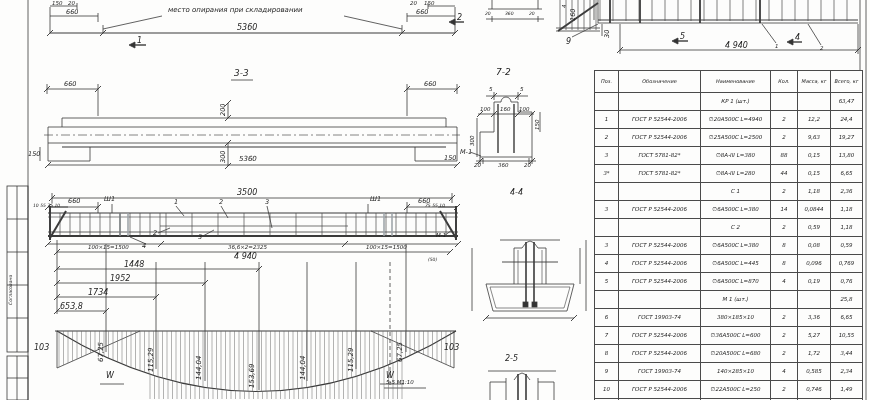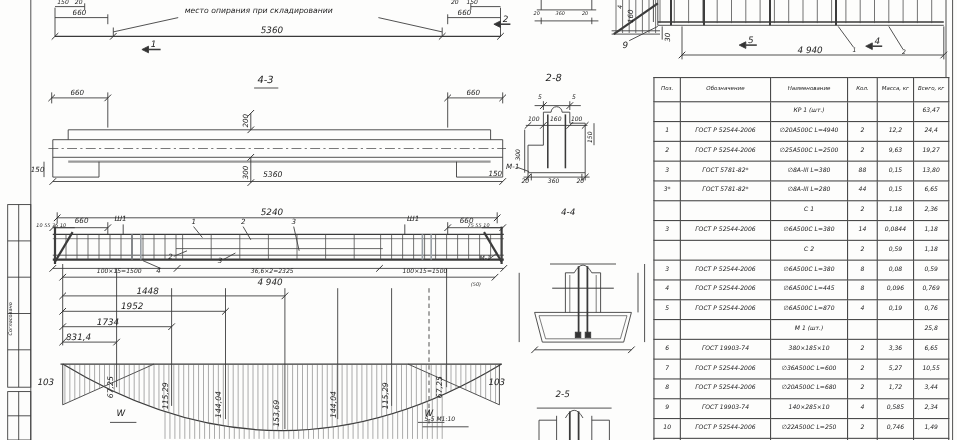--- a/index.html
+++ b/index.html
@@ -505,43 +505,43 @@
 <span class="lb s6 rot" style="left:570px;top:21px">160</span>
 <span class="lb s6 rot" style="left:604px;top:38px">30</span>
 <span class="lb s5 rot" style="left:562px;top:8px">4</span>
 <span class="lb s8" style="left:566px;top:38px">9</span>
 <span class="lb s8" style="left:680px;top:33px">5</span>
 <span class="lb s8" style="left:725px;top:42px">4 940</span>
 <span class="lb s8" style="left:795px;top:34px">4</span>
 <span class="lb s5" style="left:775px;top:44px">1</span>
 <span class="lb s5" style="left:820px;top:46px">2</span>
 
-<span class="lb s9" style="left:234px;top:69px">4-3</span>
+<span class="lb s9" style="left:234px;top:69px">3-3</span>
 <span class="lb s6" style="left:64px;top:81px">660</span>
 <span class="lb s6" style="left:424px;top:81px">660</span>
 <span class="lb s6 rot" style="left:220px;top:116px">200</span>
 <span class="lb s6 rot" style="left:220px;top:163px">300</span>
 <span class="lb s6" style="left:28px;top:151px">150</span>
 <span class="lb s7" style="left:239px;top:156px">5360</span>
 <span class="lb s6" style="left:444px;top:155px">150</span>
 
-<span class="lb s9" style="left:496px;top:68px">2-8</span>
+<span class="lb s9" style="left:496px;top:68px">7-2</span>
 <span class="lb s5" style="left:489px;top:87px">5</span>
 <span class="lb s5" style="left:520px;top:87px">5</span>
 <span class="lb s5" style="left:480px;top:107px">100</span>
 <span class="lb s5" style="left:500px;top:107px">160</span>
 <span class="lb s5" style="left:519px;top:107px">100</span>
 <span class="lb s5 rot" style="left:470px;top:146px">300</span>
 <span class="lb s5 rot" style="left:535px;top:130px">150</span>
 <span class="lb s6" style="left:460px;top:149px">М-1</span>
 <span class="lb s5" style="left:474px;top:163px">20</span>
 <span class="lb s5" style="left:498px;top:163px">360</span>
 <span class="lb s5" style="left:524px;top:163px">20</span>
 
-<span class="lb s8" style="left:237px;top:189px">5240</span>
+<span class="lb s8" style="left:237px;top:189px">3500</span>
 <span class="lb s6" style="left:68px;top:198px">660</span>
 <span class="lb s6" style="left:418px;top:198px">660</span>
 <span class="lb s6" style="left:104px;top:196px">Ш1</span>
 <span class="lb s6" style="left:370px;top:196px">Ш1</span>
 <span class="lb s4" style="left:33px;top:204px">10 55 75 10</span>
 <span class="lb s4" style="left:425px;top:204px">75 55 10</span>
 <span class="lb s6" style="left:174px;top:199px">1</span>
 <span class="lb s6" style="left:219px;top:199px">2</span>
 <span class="lb s6" style="left:265px;top:199px">3</span>
 <span class="lb s6" style="left:153px;top:230px">2</span>
@@ -550,21 +550,21 @@
 <span class="lb s5" style="left:436px;top:233px">М-1</span>
 <span class="lb s5" style="left:88px;top:245px">100×15=1500</span>
 <span class="lb s5" style="left:228px;top:245px">36,6×2=2325</span>
 <span class="lb s5" style="left:366px;top:245px">100×15=1500</span>
 <span class="lb s8" style="left:234px;top:253px">4 940</span>
 <span class="lb s4" style="left:428px;top:258px">(50)</span>
 
 <span class="lb s8" style="left:124px;top:261px">1448</span>
 <span class="lb s8" style="left:110px;top:275px">1952</span>
 <span class="lb s8" style="left:88px;top:289px">1734</span>
-<span class="lb s8" style="left:60px;top:303px">831,4</span>
+<span class="lb s8" style="left:60px;top:303px">653,8</span>
 
 <span class="lb s8" style="left:34px;top:344px">103</span>
 <span class="lb s7 rot" style="left:98px;top:362px">67,25</span>
 <span class="lb s7 rot" style="left:148px;top:372px">115,29</span>
 <span class="lb s7 rot" style="left:196px;top:380px">144,04</span>
 <span class="lb s7 rot" style="left:249px;top:388px">153,69</span>
 <span class="lb s7 rot" style="left:300px;top:380px">144,04</span>
 <span class="lb s7 rot" style="left:348px;top:372px">115,29</span>
 <span class="lb s7 rot" style="left:397px;top:362px">67,25</span>
 <span class="lb s8" style="left:444px;top:344px">103</span>

